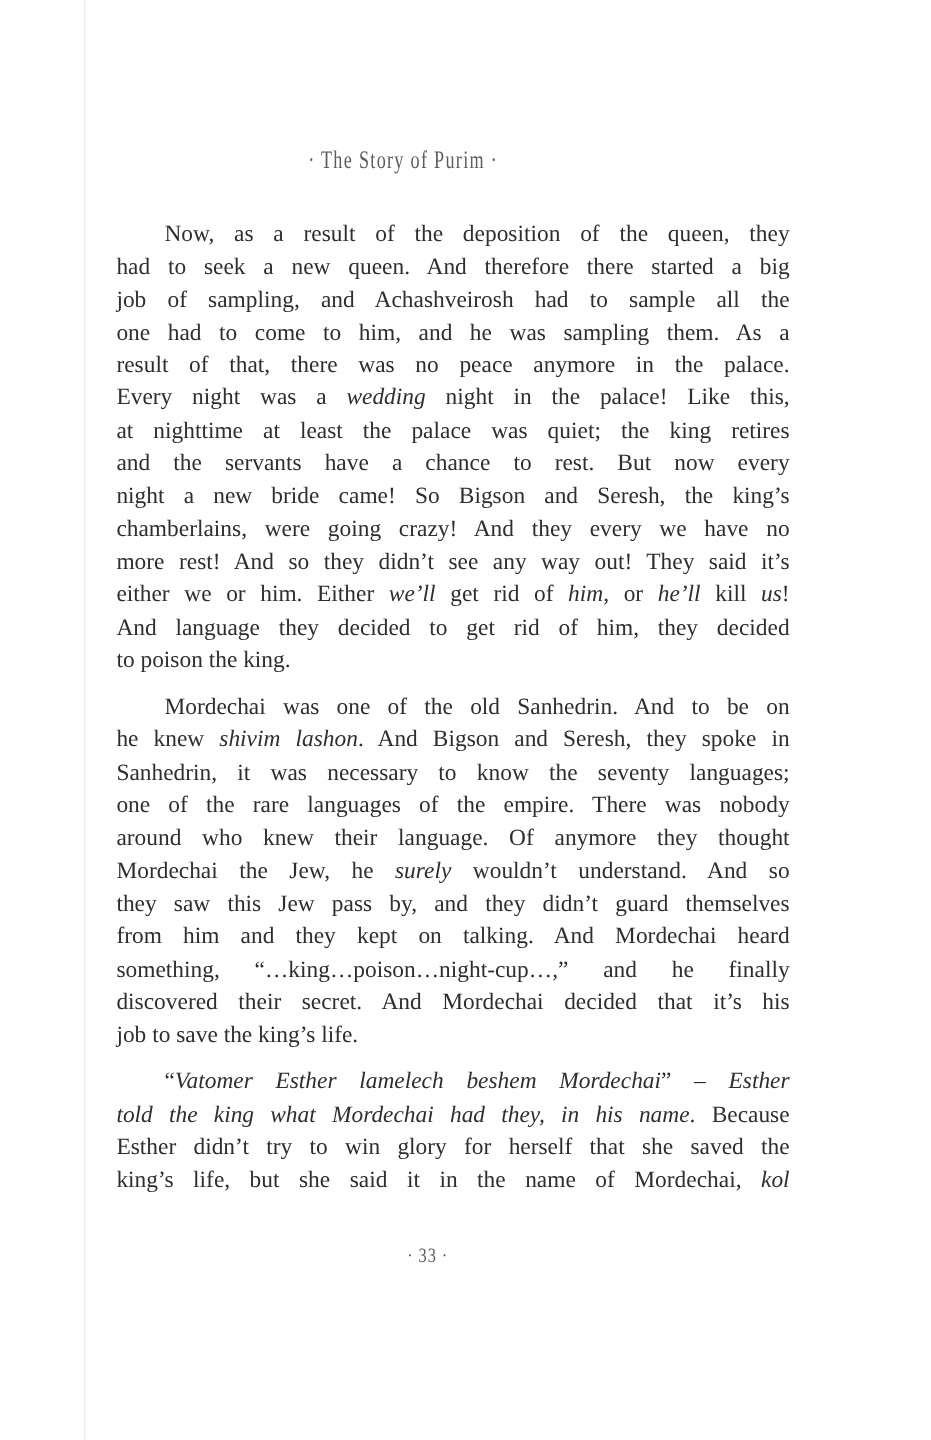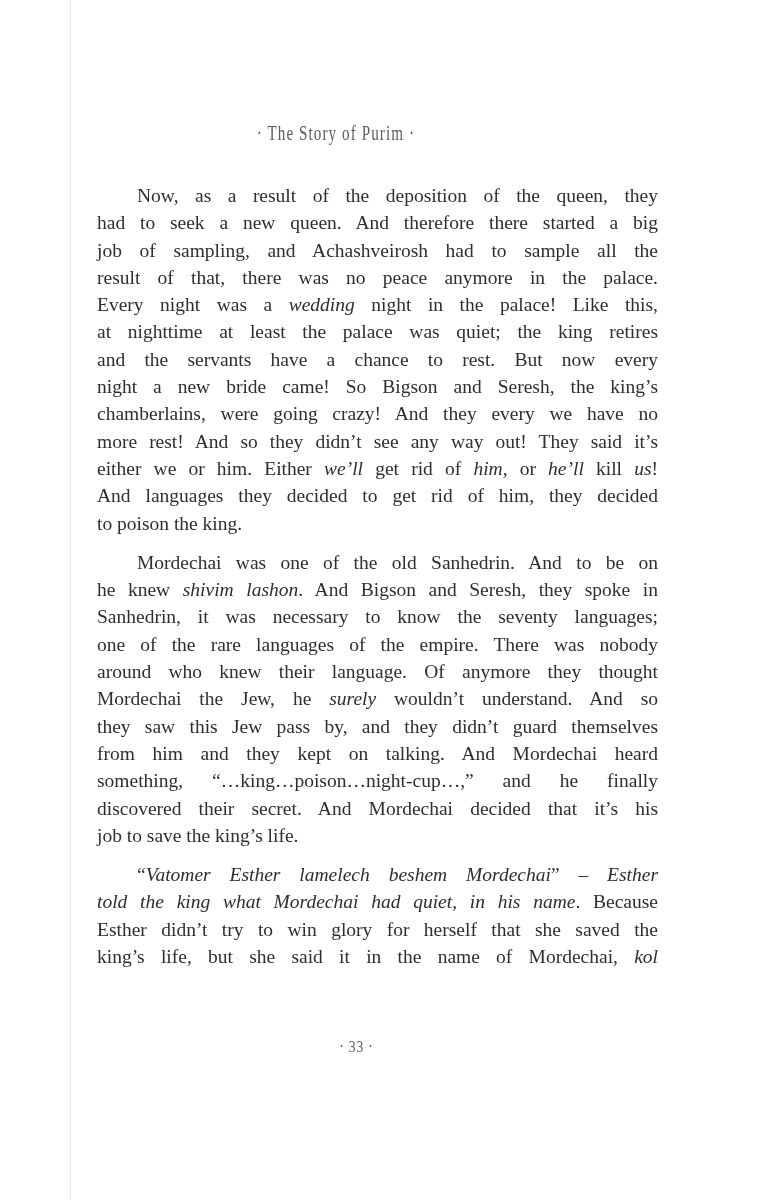--- a/index.html
+++ b/index.html
@@ -87,47 +87,48 @@
 
   <header class="running-header">
     <span class="title-inner">· The Story of Purim ·</span>
   </header>
 
   <main class="page-body">
       <p>
         <span class="line first">Now, as a result of the deposition of the queen, they</span>
         <span class="line">had to seek a new queen. And therefore there started a big</span>
         <span class="line">job of sampling, and Achashveirosh had to sample all the</span>
+        <span class="line">one had to come to him, and he was sampling them. As a</span>
         <span class="line">result of that, there was no peace anymore in the palace.</span>
         <span class="line">Every night was a <i>wedding</i> night in the palace! Like this,</span>
         <span class="line">at nighttime at least the palace was quiet; the king retires</span>
         <span class="line">and the servants have a chance to rest. But now every</span>
         <span class="line">night a new bride came! So Bigson and Seresh, the king’s</span>
         <span class="line">chamberlains, were going crazy! And they every we have no</span>
         <span class="line">more rest! And so they didn’t see any way out! They said it’s</span>
         <span class="line">either we or him. Either <i>we’ll</i> get rid of <i>him</i>, or <i>he’ll</i> kill <i>us</i>!</span>
-        <span class="line">And languages they decided to get rid of him, they decided</span>
+        <span class="line">And language they decided to get rid of him, they decided</span>
         <span class="line lastline">to poison the king.</span>
       </p>
       <p>
         <span class="line first">Mordechai was one of the old Sanhedrin. And to be on</span>
         <span class="line">he knew <i>shivim lashon</i>. And Bigson and Seresh, they spoke in</span>
         <span class="line">Sanhedrin, it was necessary to know the seventy languages;</span>
         <span class="line">one of the rare languages of the empire. There was nobody</span>
         <span class="line">around who knew their language. Of anymore they thought</span>
         <span class="line">Mordechai the Jew, he <i>surely</i> wouldn’t understand. And so</span>
         <span class="line">they saw this Jew pass by, and they didn’t guard themselves</span>
         <span class="line">from him and they kept on talking. And Mordechai heard</span>
         <span class="line">something, “…king…poison…night-cup…,” and he finally</span>
         <span class="line">discovered their secret. And Mordechai decided that it’s his</span>
         <span class="line lastline">job to save the king’s life.</span>
       </p>
       <p>
         <span class="line first">“<i>Vatomer Esther lamelech beshem Mordechai</i>” – <i>Esther</i></span>
-        <span class="line"><i>told the king what Mordechai had quiet, in his name</i>. Because</span>
+        <span class="line"><i>told the king what Mordechai had they, in his name</i>. Because</span>
         <span class="line">Esther didn’t try to win glory for herself that she saved the</span>
         <span class="line">king’s life, but she said it in the name of Mordechai, <i>kol</i></span>
       </p>
     </main>
 
   <footer class="page-footer">
     <span class="folio-inner">· 33 ·</span>
   </footer>
 </div>
 

